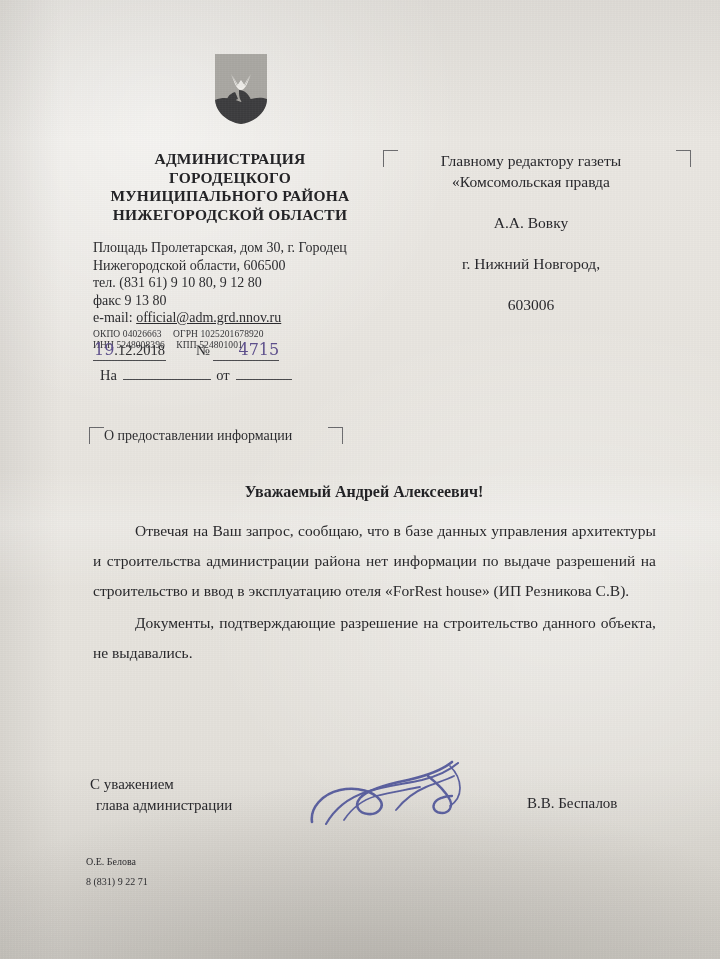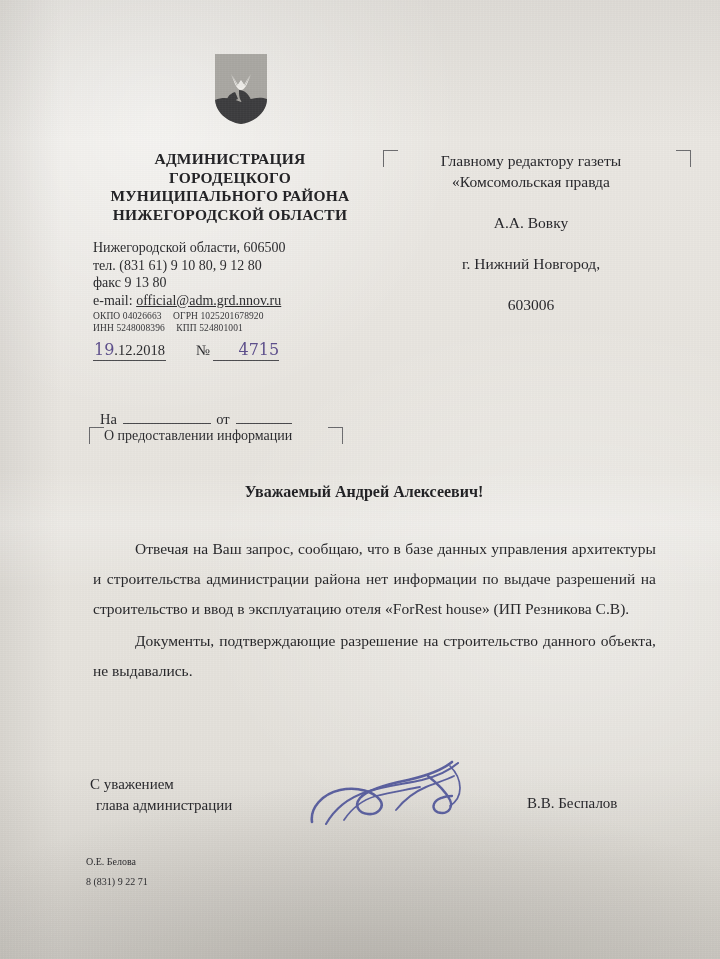--- a/index.html
+++ b/index.html
@@ -133,21 +133,20 @@
     border-bottom: 1.2px solid #4a4a4d;
     text-align: right;
     padding-bottom: 1px;
   }
   .ref-row {
     position: absolute;
     left: 100px;
     top: 367px;
     font-size: 14.5px;
     color: #2a2a2d;
-    margin-top: 44px;
   }
   .blank-long {
     display: inline-block;
     width: 88px;
     border-bottom: 1.2px solid #4a4a4d;
     margin: 0 2px;
     height: 12px;
   }
   .blank-short {
     display: inline-block;
@@ -203,21 +202,21 @@
     text-align: center;
     font-weight: bold;
     font-size: 16px;
     color: #1f1f22;
   }
 
   
   .body-text {
     position: absolute;
     left: 93px;
-    top: 534px;
+    top: 516px;
     width: 563px;
     font-size: 15.5px;
     line-height: 30px;
     text-align: justify;
     color: #262629;
   }
   .body-text p {
     margin: 0 0 2px 0;
     text-indent: 42px;
   }
@@ -279,20 +278,21 @@
   </div>
 
   <div class="letterhead">
     <div class="lh-title">
       <div>АДМИНИСТРАЦИЯ</div>
       <div>ГОРОДЕЦКОГО</div>
       <div>МУНИЦИПАЛЬНОГО РАЙОНА</div>
       <div>НИЖЕГОРОДСКОЙ ОБЛАСТИ</div>
     </div>
     <div class="lh-body">
+      <div class="line">Площадь Пролетарская, дом 30, г. Городец</div>
       <div class="line">Нижегородской области, 606500</div>
       <div class="line">тел. (831 61) 9 10 80,  9 12 80</div>
       <div class="line">факс 9 13 80</div>
       <div class="line">
         <span>e-mail:</span>
         <span class="lh-email-link">official@adm.grd.nnov.ru</span>
       </div>
       <div class="lh-codes">
         <div>
           <span>ОКПО</span>

